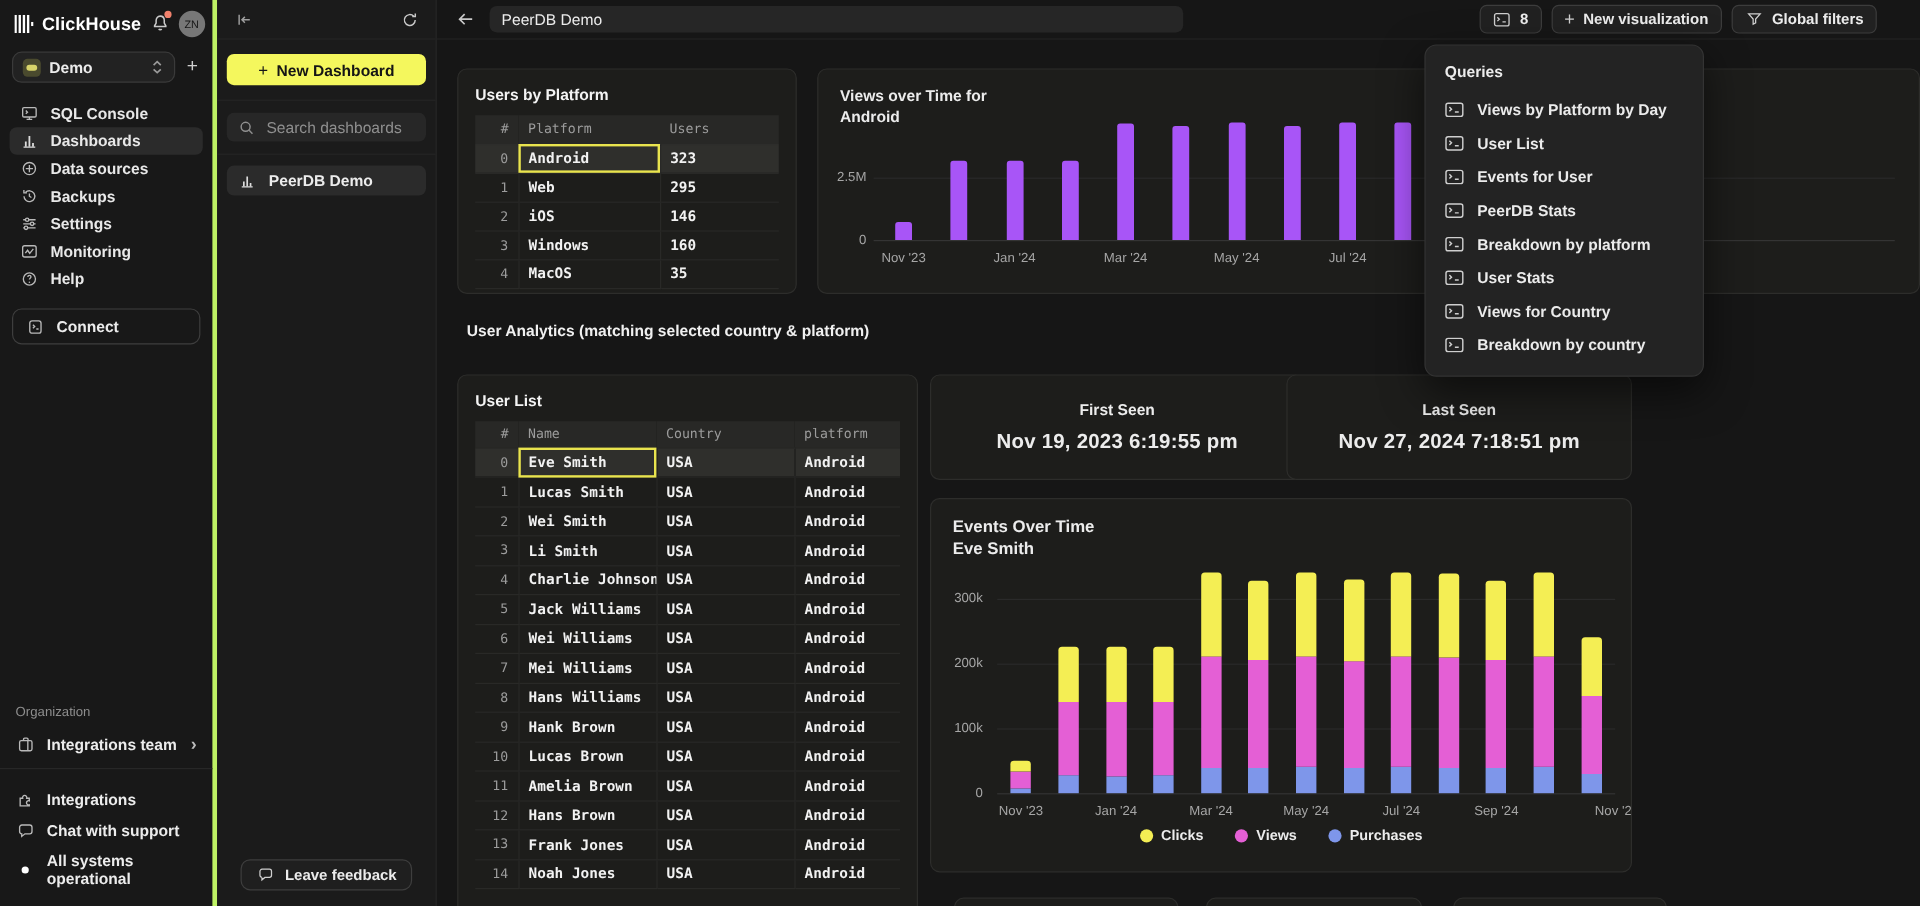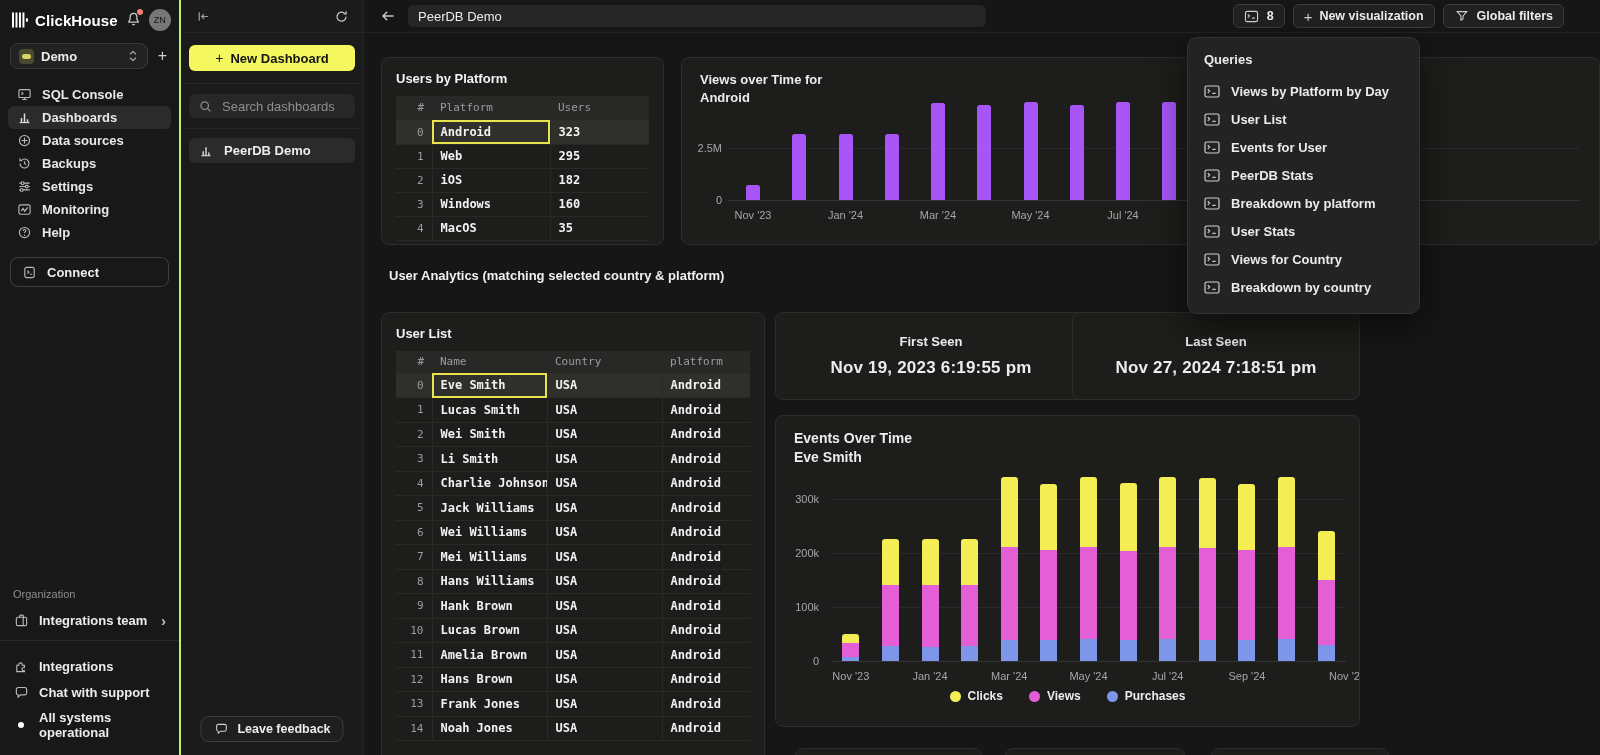--- a/index.html
+++ b/index.html
@@ -1,21 +1,21 @@
 <!DOCTYPE html>
 <html><head>
 <meta charset="utf-8">
 <style>
   * { box-sizing: border-box; }
   html,body { margin:0; padding:0; background:#101010; }
   body { font-family:"Liberation Sans",sans-serif; color:#ececec; }
   .root { position:relative; width:1600px; height:755px; overflow:hidden; background:#161616; }
 
   
-  .sidebar { position:absolute; left:0; top:0; width:181px; height:755px; background:#181818; border-right:2px solid #bef264; }
+  .sidebar { position:absolute; left:0; top:0; width:181px; height:755px; background:#181818; border-right:4px solid #bef264; }
   .sb-header { display:flex; align-items:center; gap:7px; padding:9px 10px 6px 12px; }
   .brand { font-size:15px; font-weight:bold; color:#fff; letter-spacing:.1px; }
   .sb-right { margin-left:auto; display:flex; align-items:center; gap:6px; }
   .bell-wrap { position:relative; width:18px; height:18px; }
   .bell-dot { position:absolute; top:-2px; right:0; width:6px; height:6px; border-radius:50%; background:#f0816c; }
   .avatar { width:22px; height:22px; border-radius:50%; background:#777; color:#161616; font-size:9px; font-weight:normal; display:flex; align-items:center; justify-content:center; }
   .org-select-row { display:flex; align-items:center; gap:10px; padding:6px 12px 4px 10px; }
   .org-select { flex:1; display:flex; align-items:center; gap:7px; height:26px; background:#222; border:1px solid #3a3a3a; border-radius:8px; padding:0 8px; font-size:13px; font-weight:600; }
   .org-avatar { width:15px; height:15px; border-radius:4px; background:#4a4a2e; position:relative; }
   .org-avatar::after { content:""; position:absolute; left:3px; top:5px; width:9px; height:5px; border-radius:3px; background:#d8d46a; }
@@ -373,21 +373,21 @@
                 <td>323</td>
               </tr>
               <tr>
                 <td class="idx">1</td>
                 <td>Web</td>
                 <td>295</td>
               </tr>
               <tr>
                 <td class="idx">2</td>
                 <td>iOS</td>
-                <td>182</td>
+                <td>146</td>
               </tr>
               <tr>
                 <td class="idx">3</td>
                 <td>Windows</td>
                 <td>160</td>
               </tr>
               <tr>
                 <td class="idx">4</td>
                 <td>MacOS</td>
                 <td>35</td>

